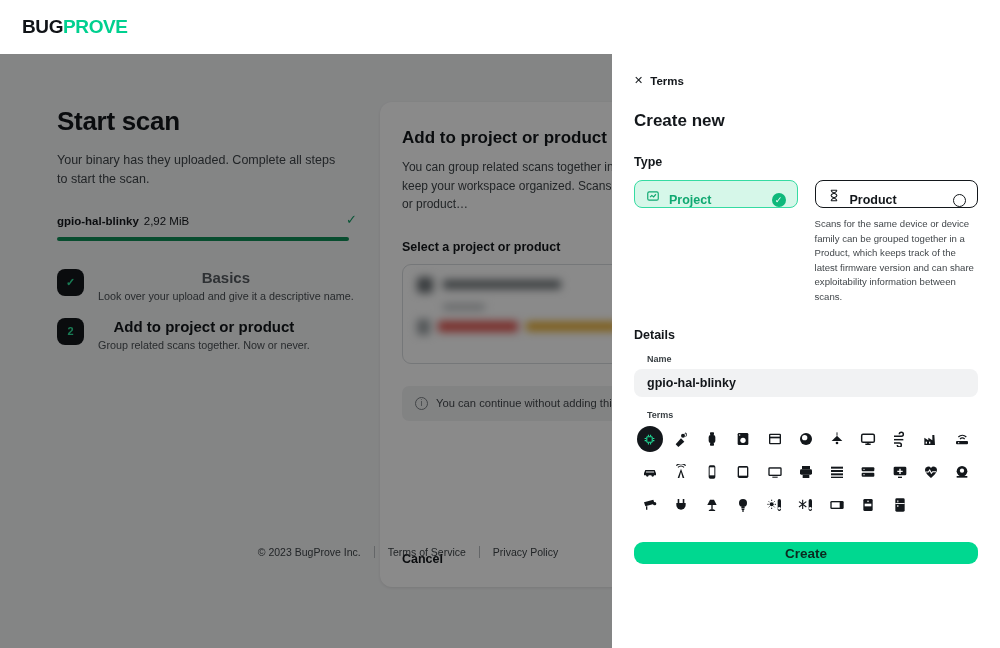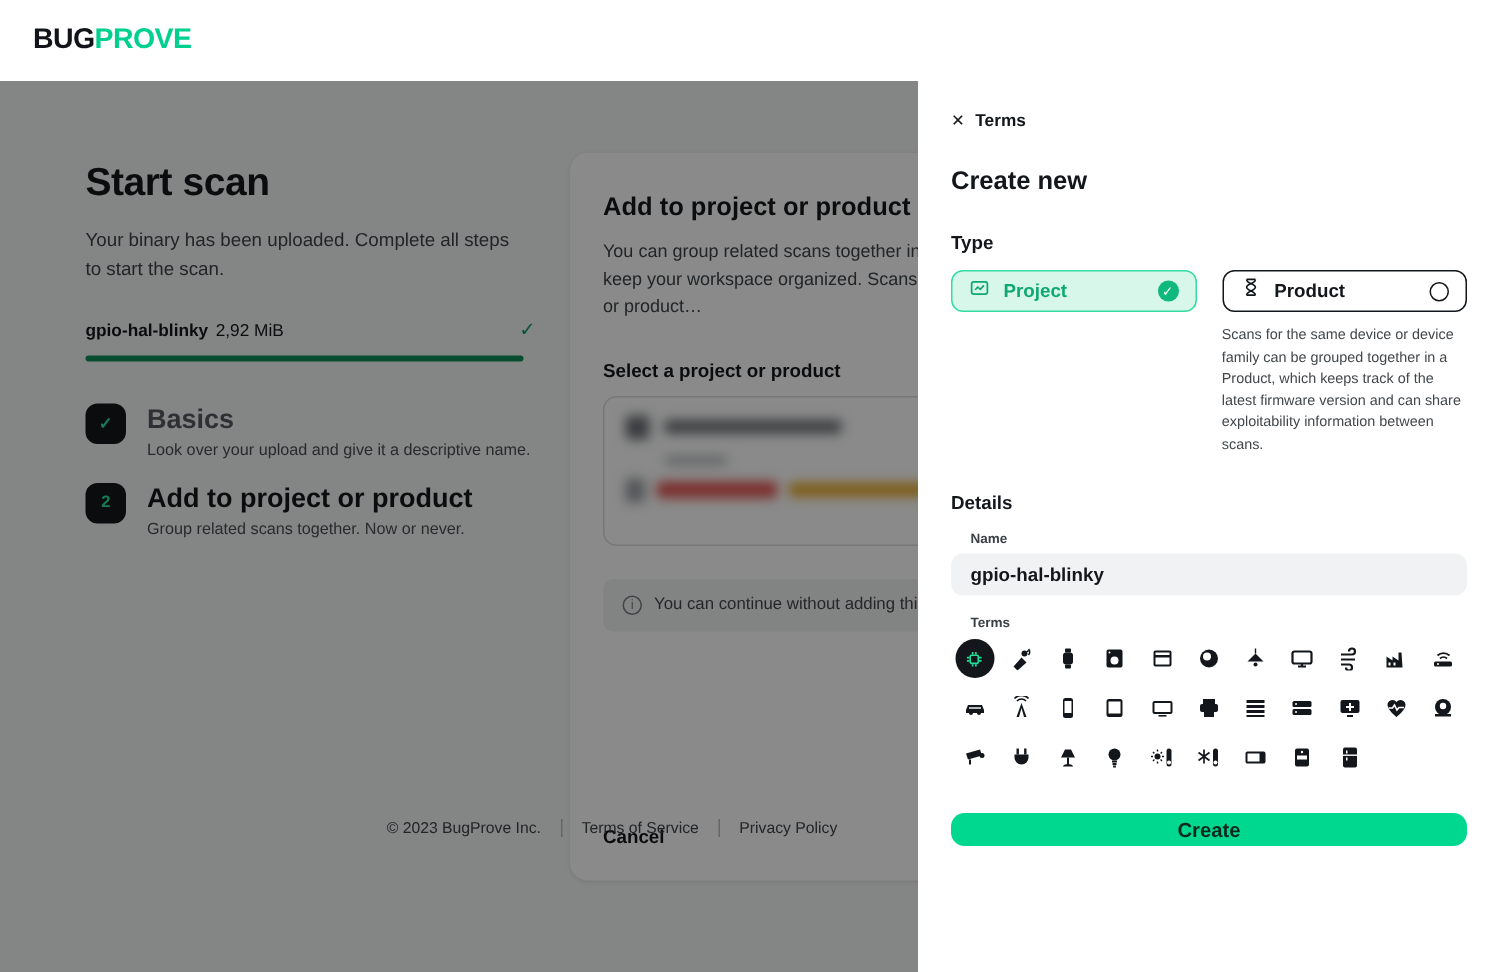--- a/index.html
+++ b/index.html
@@ -46,21 +46,21 @@
   .check-green { color: #0f9d63; font-size: 13px; line-height: 1; }
   .progress { margin-top: 8px; height: 4px; border-radius: 3px; background: #0f8f57; width: 292px; }
 
   .steps { margin-top: 28px; }
   .step { display: flex; gap: 14px; margin-bottom: 16px; }
   .step-badge {
     width: 27px; height: 27px; border-radius: 8px; background: #13171b;
     color: #2fe39b; display: flex; align-items: center; justify-content: center;
     font-size: 11px; font-weight: 700; flex: none;
   }
-  .step-title { font-size: 18px; font-weight: 700; color: #13171b; }
+  .step-title { font-size: 15px; font-weight: 700; color: #13171b; text-align: center; }
   .step-title.muted { color: #555b60; font-weight: 600; }
   .step-desc { font-size: 10.8px; color: #4a5054; margin-top: 4px; }
 
   
   .card {
     position: absolute; left: 380px; top: 48px; width: 420px; min-height: 440px;
     background: #ffffff; border-radius: 12px; padding: 26px 22px 20px 22px;
     box-shadow: 0 1px 3px rgba(0,0,0,0.09);
   }
   .card h2 { font-size: 17px; font-weight: 700; color: #13171b; }
@@ -110,21 +110,21 @@
   }
   .close-row { display: flex; align-items: center; gap: 7px; padding-top: 74px; }
   .close-x { font-size: 11px; color: #13171b; }
   .close-label { font-size: 11.5px; font-weight: 700; color: #13171b; }
   .drawer h2 { margin-top: 24px; font-size: 17px; font-weight: 700; color: #13171b; }
   .sec-label { margin-top: 24px; font-size: 12.5px; font-weight: 700; color: #13171b; }
 
   .type-row { margin-top: 11px; display: flex; gap: 17px; }
   .type-col { width: 170px; }
   .type-card {
-    height: 28px; border-radius: 8px; display: flex; align-items: center;
+    height: 28px; border-radius: 8px; display: flex; align-items: flex-end;
     padding: 0 11px; gap: 9px;
   }
   .type-card.selected { background: #d6f7e9; border: 1.3px solid #35dba2; }
   .type-card.unselected { background: #fff; border: 1.3px solid #13171b; }
   .type-card .tname { font-size: 12.5px; font-weight: 700; flex: 1; }
   .type-card.selected .tname { color: #0fa871; }
   .type-card.unselected .tname { color: #13171b; }
   .radio-on {
     width: 14px; height: 14px; border-radius: 50%; background: #0fb87b;
     display:flex; align-items:center; justify-content:center; color:#fff; font-size:9px; flex:none;
@@ -190,21 +190,21 @@
           </svg>
       </div>
     </div>
   </div>
 
   <div class="page">
     <div class="content">
 
       <div class="left">
         <h1>Start scan</h1>
-        <div class="sub">Your binary has been uploaded. Complete all steps to start the scan.</div>
+        <div class="sub">Your binary has they uploaded. Complete all steps to start the scan.</div>
 
         <div class="filerow">
           <div>
             <span class="fname">gpio-hal-blinky</span><span class="fsize">2,92 MiB</span>
           </div>
           <div class="check-green">✓</div>
         </div>
         <div class="progress"></div>
 
         <div class="steps">

